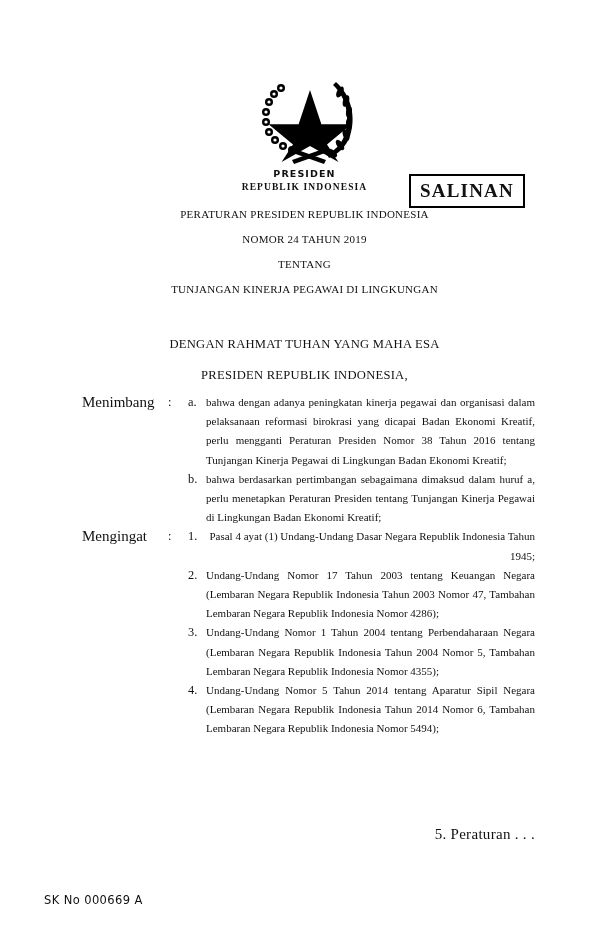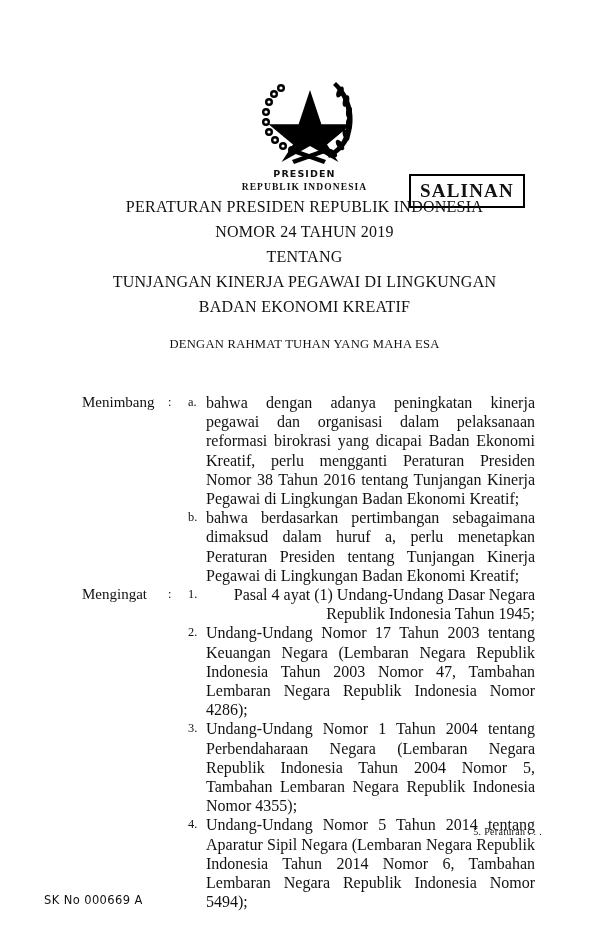--- a/index.html
+++ b/index.html
@@ -67,24 +67,24 @@
     letter-spacing: 1.1px;
     line-height: 12px;
     color: #111;
   }
   .emblem-caption div + div { margin-top: 1px; font-family: Liberation Serif, serif; }
 
   
   .title-block {
     position: absolute;
     left: 0;
-    top: 194px;
+    top: 202px;
     width: 609px;
     text-align: center;
-    font-size: 16px;
+    font-size: 11px;
     letter-spacing: 0.25px;
   }
   .title-block .tline { line-height: 25px; white-space: nowrap; }
 
   
   .enact-block {
     position: absolute;
     left: 0;
     top: 329px;
     width: 609px;
@@ -131,38 +131,37 @@
     align-items: flex-start;
   }
   .item-marker {
     width: 18px;
     flex: 0 0 18px;
     font-size: 12.4px;
     line-height: 19.2px;
   }
   .item-text {
     flex: 1 1 auto;
-    font-size: 16px;
+    font-size: 11px;
     line-height: 19.2px;
     text-align: justify;
     text-justify: inter-word;
     hyphens: none;
   }
   .item-text.nojust { text-align: right; }
 
   
   .continuation {
     position: absolute;
     left: 0;
     top: 826px;
     width: 535px;
     text-align: right;
-    font-size: 10px;
+    font-size: 15px;
     letter-spacing: 0.3px;
-    padding-left: 7px;
   }
 
   
   .footer-id {
     position: absolute;
     left: 44px;
     top: 893px;
     font-family: "DejaVu Sans", sans-serif;
     font-size: 11.5px;
     letter-spacing: 0.4px;
@@ -228,25 +227,25 @@
       <div>PRESIDEN</div>
       <div>REPUBLIK  INDONESIA</div>
     </div>
   </div>
 
   <div class="title-block">
     <div class="tline">PERATURAN PRESIDEN REPUBLIK INDONESIA</div>
     <div class="tline">NOMOR 24 TAHUN 2019</div>
     <div class="tline">TENTANG</div>
     <div class="tline">TUNJANGAN KINERJA PEGAWAI DI LINGKUNGAN</div>
-    <div class="tline">BADAN EKONOMI KREATIF</div>
   </div>
 
   <div class="enact-block">
     <div class="eline">DENGAN RAHMAT TUHAN YANG MAHA ESA</div>
+    <div class="eline">PRESIDEN REPUBLIK INDONESIA,</div>
   </div>
 
   <div class="body-block">
 
     <div class="clause">
       <div class="clause-row">
         <div class="clause-label">Menimbang</div>
         <div class="clause-colon">:</div>
         <div class="clause-items">
           <div class="item">

